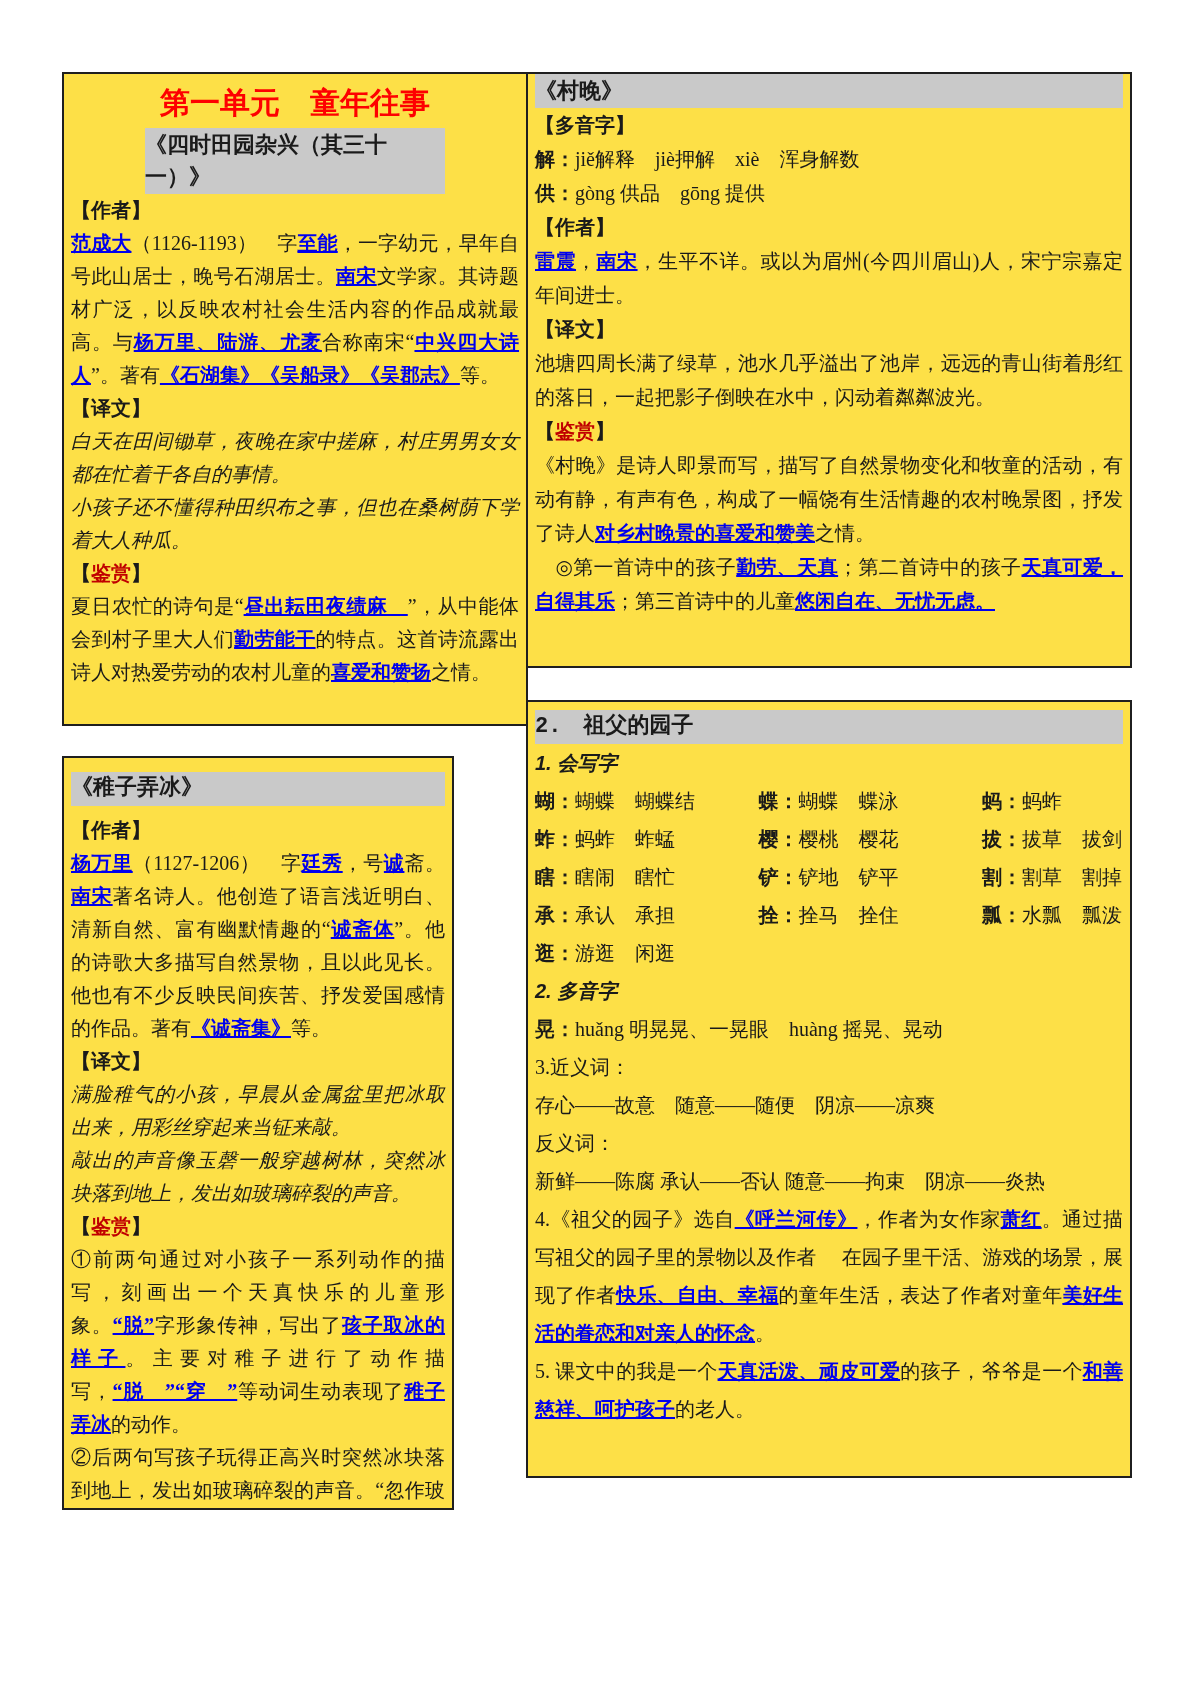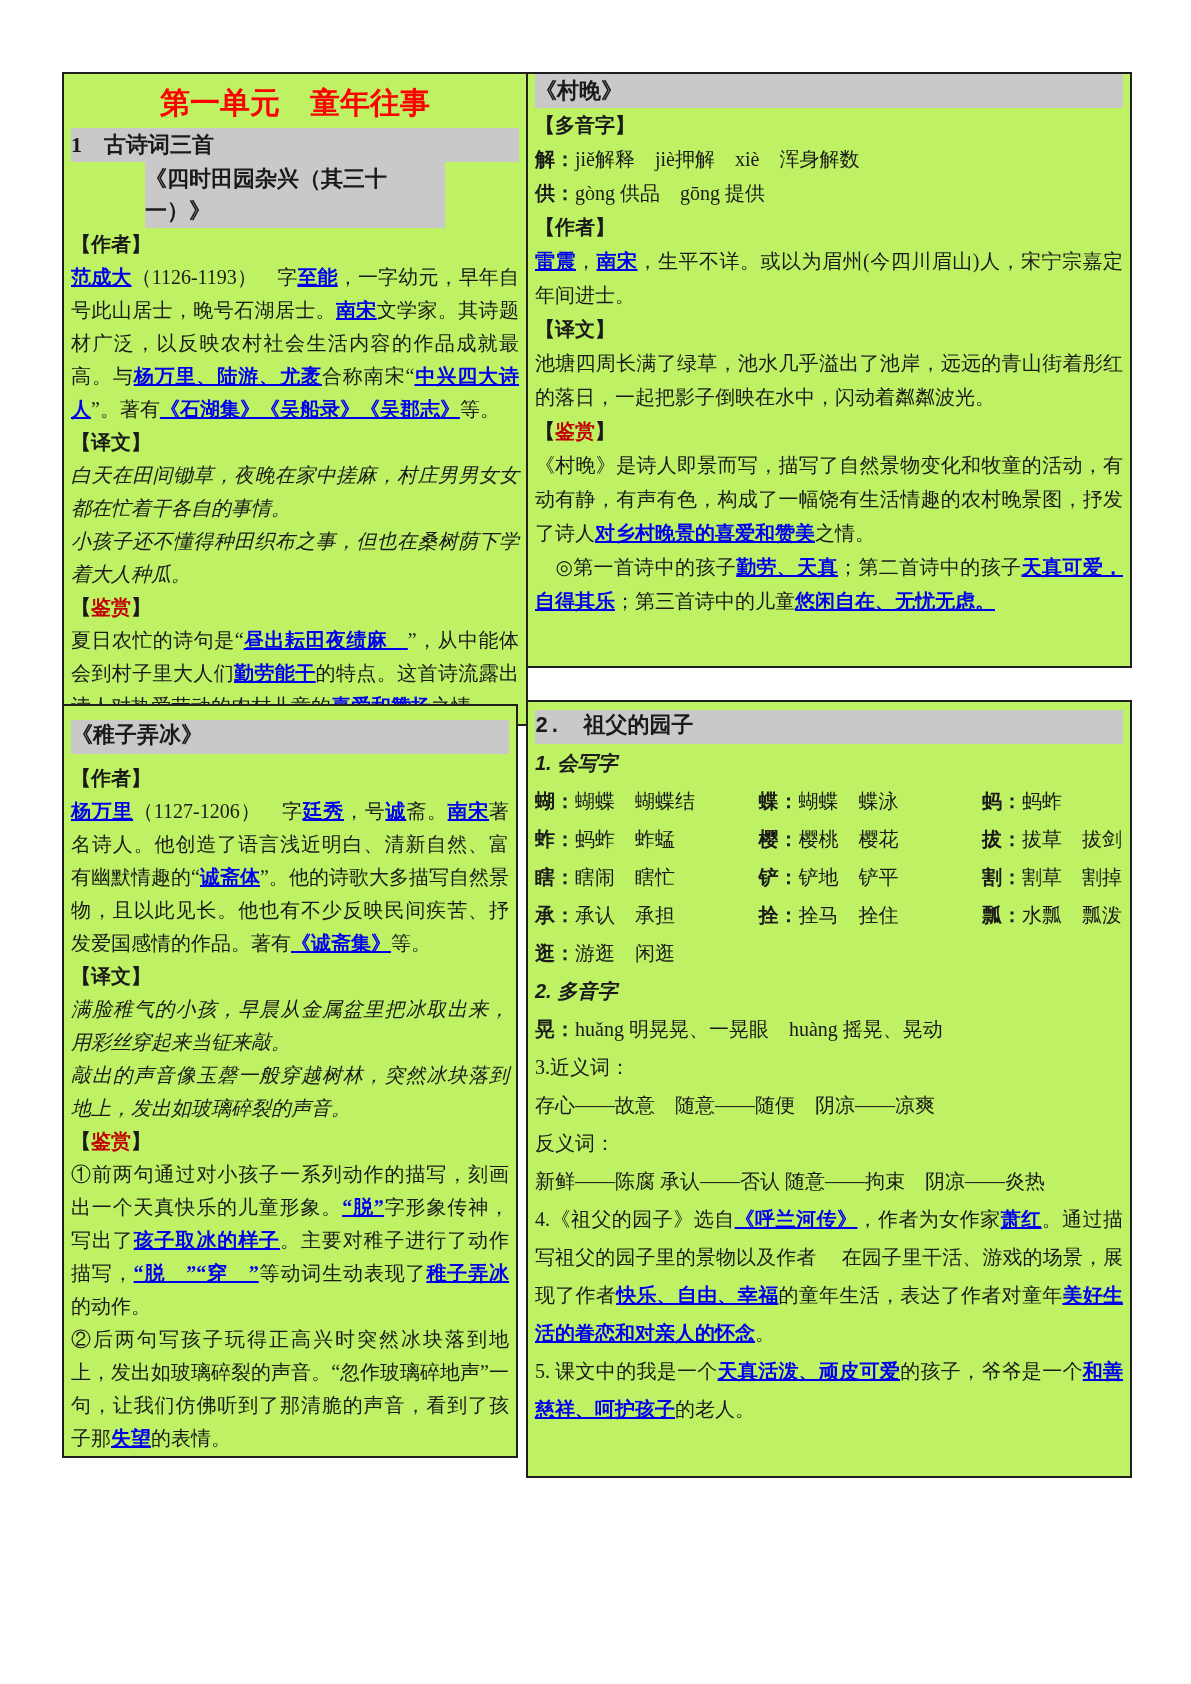--- a/index.html
+++ b/index.html
@@ -1,20 +1,20 @@
 <!DOCTYPE html>
 <html><head>
 <meta charset="utf-8">
 <style>
   html,body{margin:0;padding:0;background:#ffffff;}
   #page{position:relative;width:1191px;height:1684px;background:#ffffff;
         font-family:"Liberation Serif","DejaVu Serif",serif;color:#1a1a1a;}
-  .box{position:absolute;background:#bef264;border:2px solid #1f1f1f;box-sizing:border-box;overflow:hidden;}
+  .box{position:absolute;background:#fde047;border:2px solid #1f1f1f;box-sizing:border-box;overflow:hidden;}
   #box-l1{left:62px;top:72px;width:466px;height:654px;}
-  #box-l2{left:62px;top:704px;width:456px;height:754px;}
+  #box-l2{left:62px;top:756px;width:392px;height:754px;}
   #box-r1{left:526px;top:72px;width:606px;height:596px;}
   #box-r2{left:526px;top:700px;width:606px;height:778px;}
   .inner{padding:0 7px;}
   .doc-title{font-family:"Liberation Sans","DejaVu Sans",sans-serif;font-weight:bold;
              font-size:30px;line-height:44px;color:#fe0000;text-align:center;margin:7px 0 3px;}
   .band{background:#c9c9c9;font-weight:bold;font-size:22px;line-height:32px;padding:1px 0;}
   .band-sub{width:67%;margin:0 auto;}
   .sans{font-family:Liberation Mono, monospace;}
   p{margin:0;font-size:20px;text-align:justify;}
   .lcol p{line-height:33px;}
@@ -33,21 +33,20 @@
   .wcell:last-child{flex:1 1 auto;}
 </style>
 </head>
 <body>
 
 <div id="page">
 
   <div class="box lcol" id="box-l1">
     <div class="inner">
       <div class="doc-title">第一单元　童年往事</div>
-      <div class="band">1　古诗词三首</div>
       <div class="band band-sub">《四时田园杂兴（其三十一）》</div>
       <p class="label">【作者】</p>
       <p><span class="link">范成大</span><span>（1126-1193）　字</span><span class="link">至能</span><span>，一字幼元，早年自号此山居士，晚号石湖居士。</span><span class="link">南宋</span><span>文学家。其诗题材广泛，以反映农村社会生活内容的作品成就最高。与</span><span class="link">杨万里、陆游、尤袤</span><span>合称南宋“</span><span class="link">中兴四大诗人</span><span>”。著有</span><span class="link">《石湖集》《吴船录》《吴郡志》</span><span>等。</span></p>
       <p class="label">【译文】</p>
       <p class="kai">白天在田间锄草，夜晚在家中搓麻，村庄男男女女都在忙着干各自的事情。</p>
       <p class="kai">小孩子还不懂得种田织布之事，但也在桑树荫下学着大人种瓜。</p>
       <p class="label"><span>【</span><span class="red">鉴赏</span><span>】</span></p>
       <p><span>夏日农忙的诗句是“</span><span class="link">昼出耘田夜绩麻　</span><span>”，从中能体会到村子里大人们</span><span class="link">勤劳能干</span><span>的特点。这首诗流露出诗人对热爱劳动的农村儿童的</span><span class="link">喜爱和赞扬</span><span>之情。</span></p>
     </div>
   </div>

